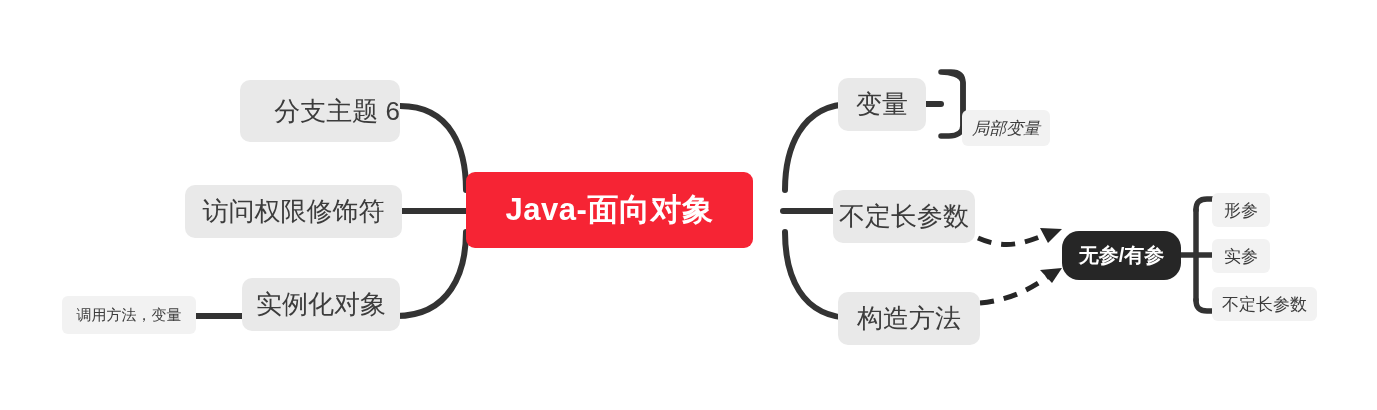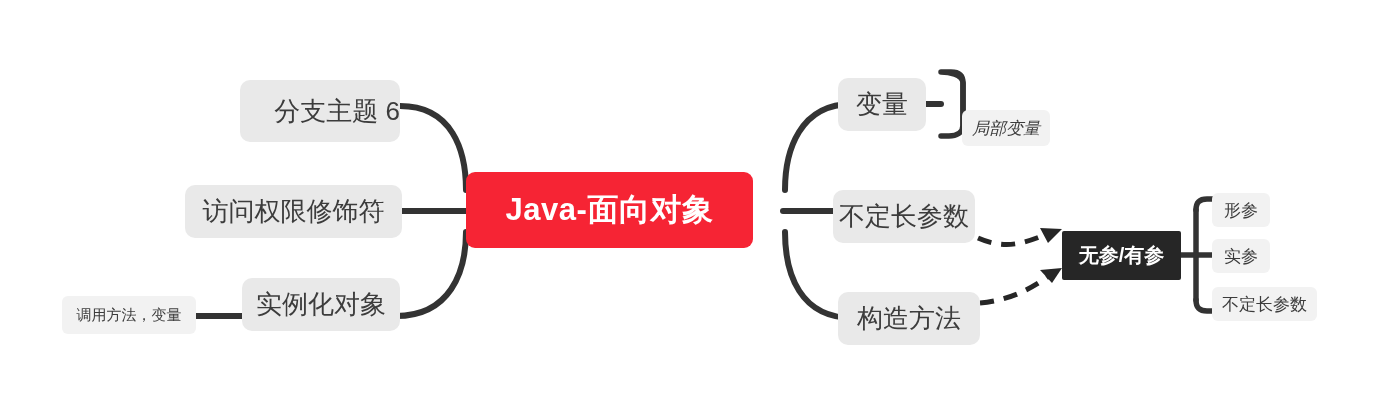--- a/index.html
+++ b/index.html
@@ -47,21 +47,21 @@
     background: #E9E9E9;
     color: #3C3C3C;
     border-radius: 10px;
     font-size: 26px;
   }
   
   .node.dark {
     background: #262626;
     color: #ffffff;
     font-weight: bold;
-    border-radius: 2px;
+    border-radius: 17px;
     font-size: 20px;
   }
   
   .node.leaf {
     background: #F2F2F2;
     color: #3C3C3C;
     border-radius: 6px;
     font-size: 17px;
   }
   .node.leaf.tiny {

